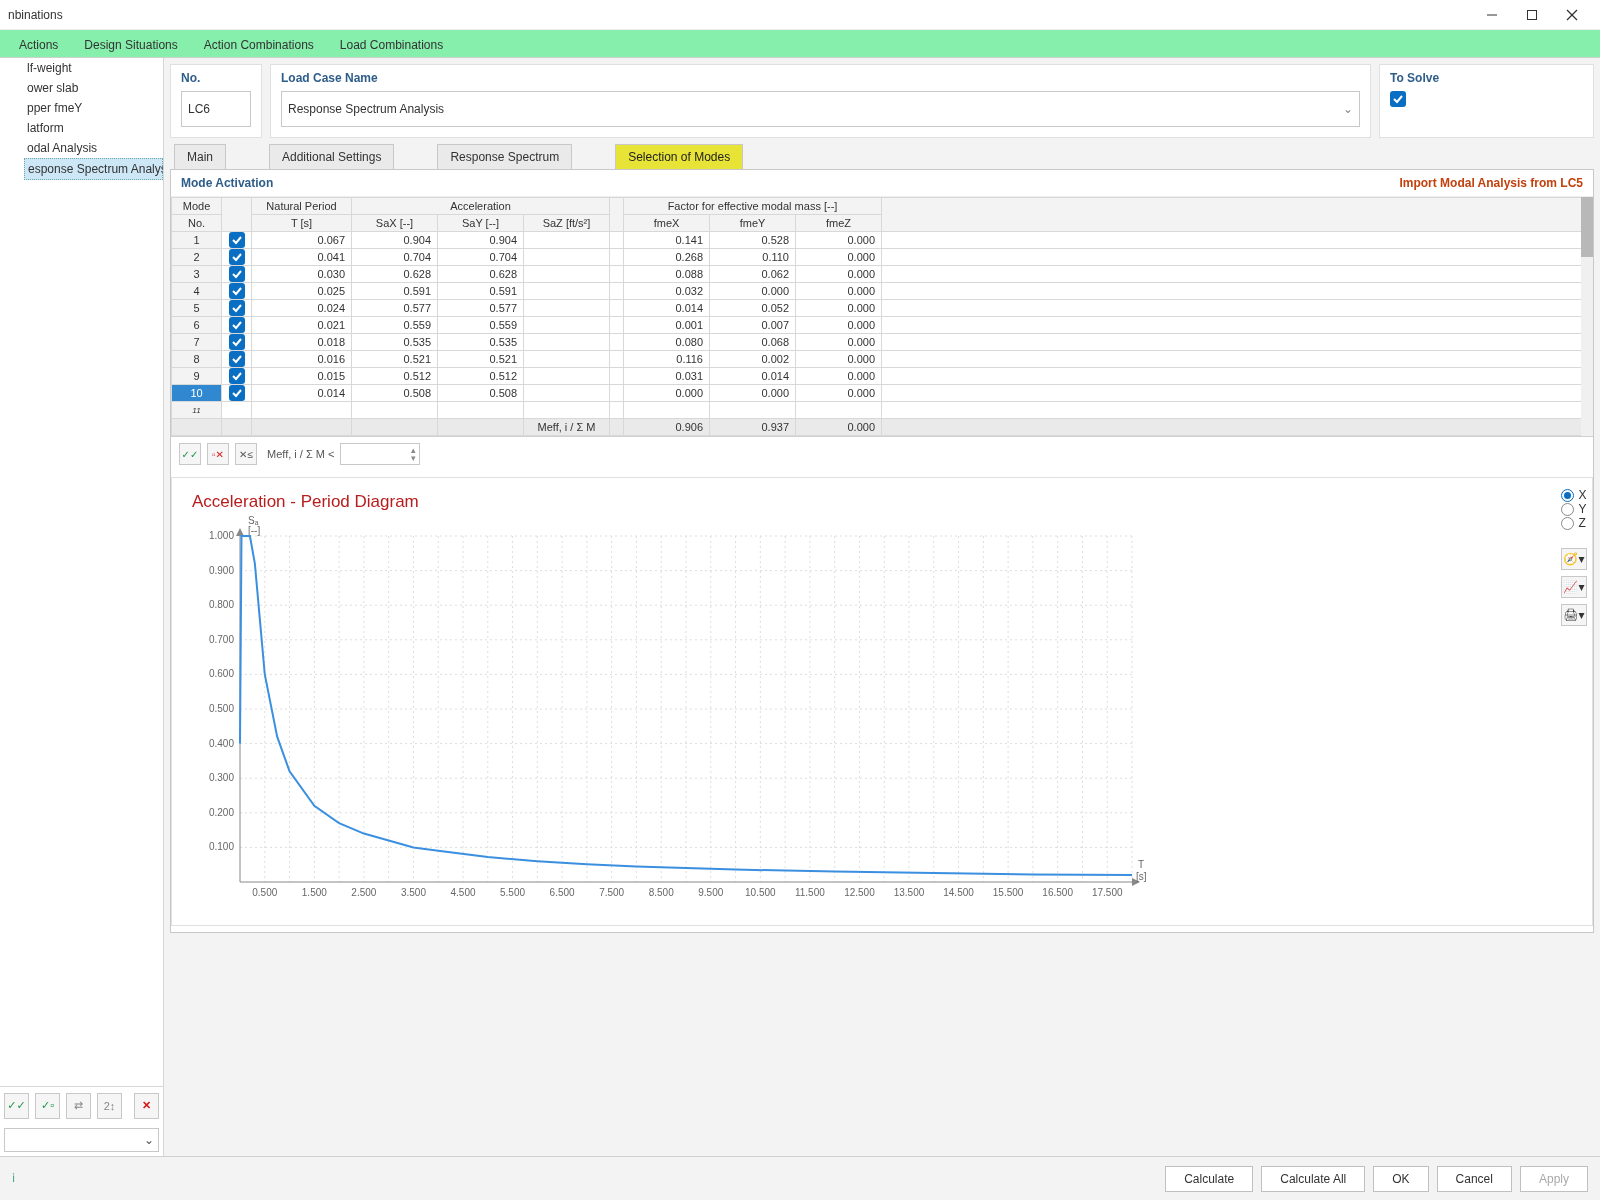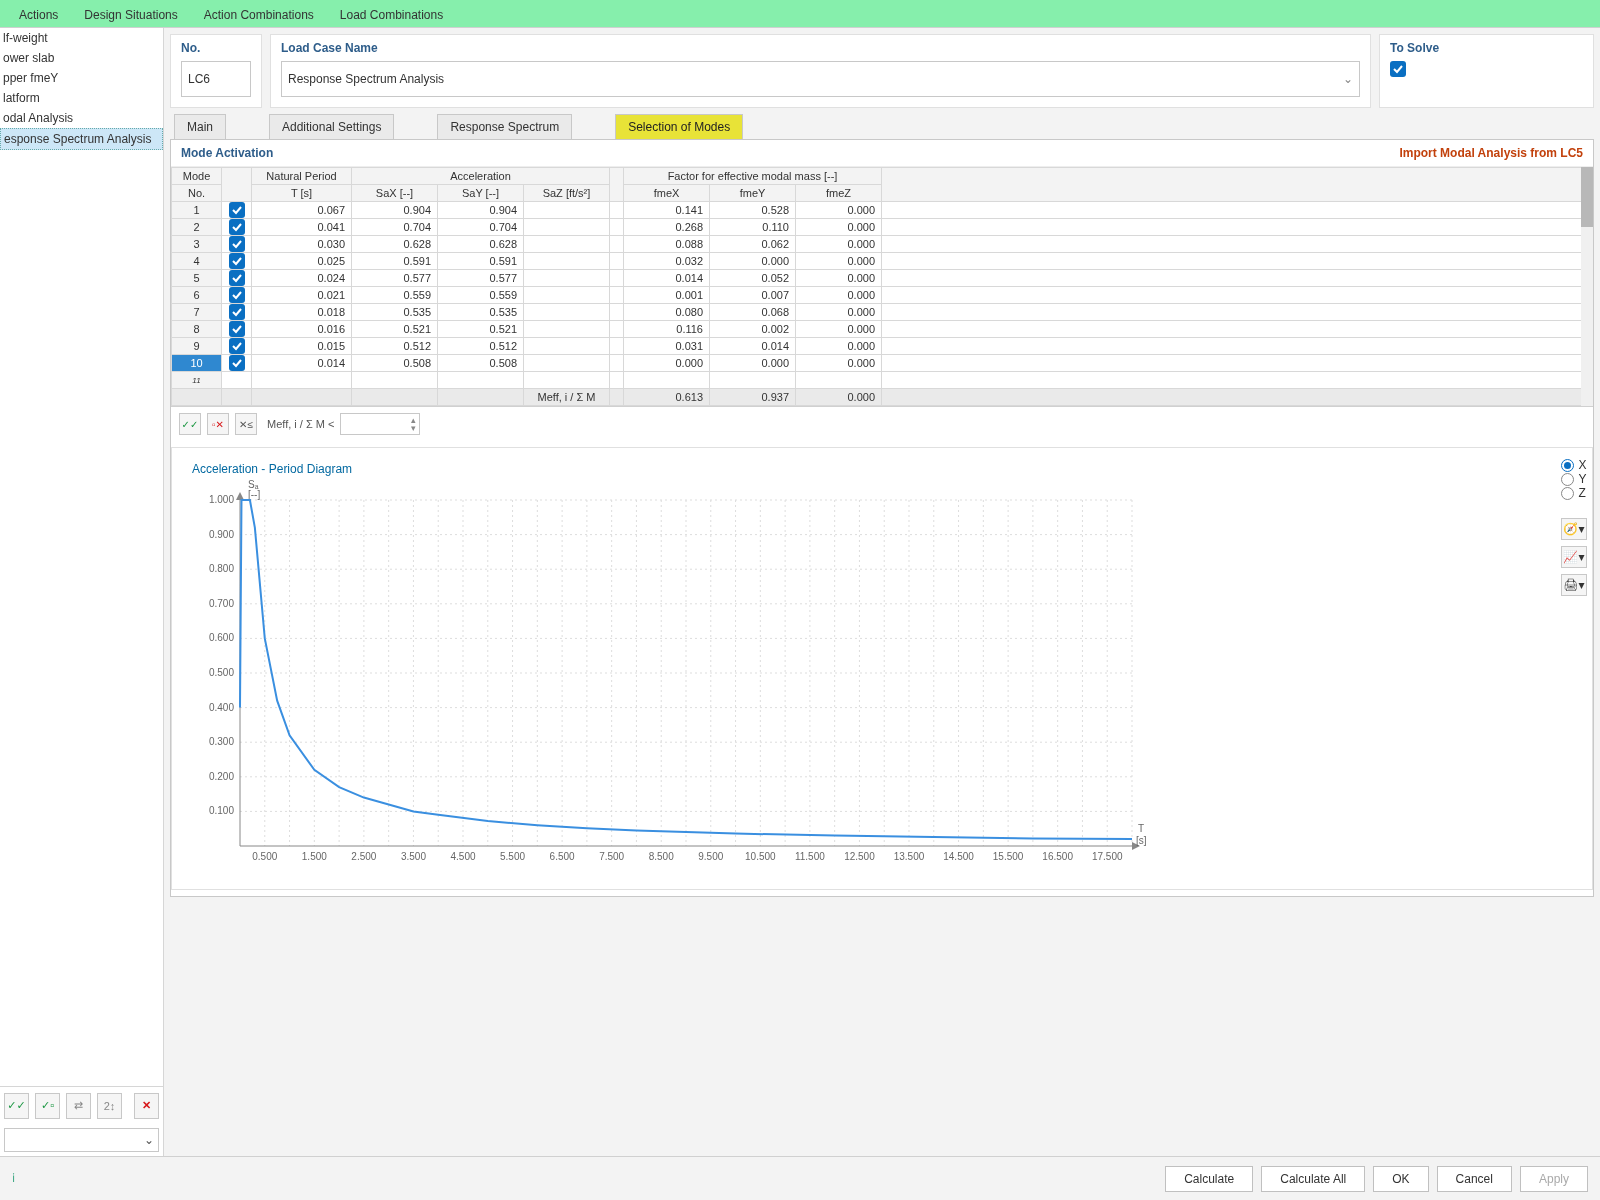--- a/index.html
+++ b/index.html
@@ -13,21 +13,21 @@
 .titlebar .winbtn { width: 40px; height: 30px; display: flex; align-items: center; justify-content: center; color: #333; }
 .titlebar .winbtn svg { stroke: #333; }
 
 .main-tabs { height: 28px; display: flex; align-items: end; background: #86efac; padding-left: 6px; border-bottom: 1px solid #d0d0d0;}
 .main-tab { padding: 5px 12px 5px; color: #333; cursor: pointer; border: 1px solid transparent; border-bottom: none;}
 
 .body { flex: 1; display: flex; overflow: hidden; }
 
 .left-panel { width: 164px; background: #fff; border-right: 1px solid #d6d6d6; display: flex; flex-direction: column; }
 .left-list { flex: 1; overflow: auto; }
-.left-item { padding: 3px 3px; white-space: nowrap; }
+.left-item { padding: 3px 3px; white-space: nowrap; margin-left: 24px; }
 .left-item.selected { background: #cde7f7; border: 1px dotted #6aa; }
 .left-toolbar { height: 38px; display: flex; align-items: center; gap: 6px; padding: 4px; border-top: 1px solid #d6d6d6; }
 .left-tb-btn { width: 26px; height: 26px; border: 1px solid #c8c8c8; background: #f5f5f5; display:flex;align-items:center;justify-content:center; font-size:11px;}
 .left-combo { height: 24px; margin: 4px; border: 1px solid #c8c8c8; display:flex;align-items:center;justify-content:flex-end;padding-right:4px;}
 .left-combo .chev { color:#555; }
 
 .right-panel { flex: 1; display: flex; flex-direction: column; background: #f3f3f3; padding: 6px 6px 0 6px; gap: 6px; overflow: hidden; }
 
 .form-row { display: flex; gap: 8px; }
 .form-group { background: #fff; border: 1px solid #e0e0e0; padding: 6px 10px 10px; }
@@ -60,40 +60,60 @@
 .scroll-track { position:absolute; right:0; top:0; bottom:0; width:12px; background:#f0f0f0;}
 .scroll-thumb { position:absolute; right:0; top:0; width:12px; height:60px; background:#b8b8b8;}
 
 .tbl-toolbar { display:flex; align-items:center; gap:6px; padding:6px 8px; background:#fff;}
 .tbl-toolbar .btn { width:22px; height:22px; border:1px solid #c8c8c8; background:#f5f5f5; display:flex;align-items:center;justify-content:center; font-size:10px;}
 .tbl-toolbar .lbl { color:#555; font-size:11px; margin-left:4px;}
 .tbl-toolbar .spin { width:80px; height:22px; border:1px solid #c8c8c8; background:#fff; display:flex;align-items:center;justify-content:flex-end;padding-right:4px;}
 
 .chart-area { flex:1; background:#fff; border:1px solid #e0e0e0; margin:6px 0; display:flex; }
 .chart-main { flex:1; position:relative; padding:14px 20px 10px 20px; }
-.chart-title { color:#0369a1; font-size:12px; }
+.chart-title { color:#b91c1c; font-size:17px; }
 .chart-side { width:36px; padding-top:10px; display:flex; flex-direction:column; align-items:center; gap:6px;}
 .radio-row { display:flex; align-items:center; gap:4px; font-size:12px;}
 .radio { width:13px;height:13px;border:1.5px solid #888;border-radius:50%;display:inline-flex;align-items:center;justify-content:center;}
 .radio.checked { border-color:#0a6fc2;}
 .radio.checked .dot{width:7px;height:7px;border-radius:50%;background:#0a6fc2;}
 .side-btn { width:26px;height:22px;border:1px solid #c8c8c8;background:#f5f5f5;display:flex;align-items:center;justify-content:center;}
 
 .footer { height:44px; display:flex; align-items:center; gap:8px; padding:0 12px; background:#f3f3f3; border-top:1px solid #d0d0d0;}
 .footer .spacer{flex:1;}
 .footer button { height:26px; padding:0 18px; border:1px solid #c0c0c0; background:#fff; color:#333; font-size:12px;}
 .footer button.disabled { color:#aaa; }
 
 svg.axis text { font-size:10px; fill:#666; }
 </style>
 </head>
 <body>
 
 <div class="window">
 
+  <div class="titlebar">
+    <span class="title">nbinations</span>
+    <div class="spacer"></div>
+    <div class="winbtn">
+        <svg width="12" height="12">
+          <line x1="1" y1="6" x2="11" y2="6" stroke-width="1"></line>
+        </svg>
+      </div>
+    <div class="winbtn">
+        <svg width="12" height="12">
+          <rect x="1.5" y="1.5" width="9" height="9" fill="none" stroke-width="1"></rect>
+        </svg>
+      </div>
+    <div class="winbtn">
+        <svg width="12" height="12">
+          <line x1="1" y1="1" x2="11" y2="11" stroke-width="1.2"></line>
+          <line x1="11" y1="1" x2="1" y2="11" stroke-width="1.2"></line>
+        </svg>
+      </div>
+  </div>
 
   <div class="main-tabs" id="main-tabs">
       <div class="main-tab">Actions</div>
       <div class="main-tab">Design Situations</div>
       <div class="main-tab">Action Combinations</div>
       <div class="main-tab">Load Combinations</div>
     </div>
 
   <div class="body">
 
@@ -380,21 +400,21 @@
                     <td></td>
                   </tr>
                   <tr>
                     <td class="row-head" style="background:#eaeaea"></td>
                     <td style="background:#eaeaea"></td>
                     <td style="background:#eaeaea"></td>
                     <td style="background:#eaeaea"></td>
                     <td style="background:#eaeaea"></td>
                     <td style="background:#eaeaea;text-align:center">Meff, i / Σ M</td>
                     <td style="background:#eaeaea"></td>
-                    <td style="background:#eaeaea">0.613</td>
+                    <td style="background:#eaeaea">0.906</td>
                     <td style="background:#eaeaea">0.937</td>
                     <td style="background:#eaeaea">0.000</td>
                     <td style="background:#eaeaea"></td>
                   </tr>
                 </tbody>
             </table>
             <div class="scroll-track">
                 <div class="scroll-thumb"></div>
               </div>
           </div>

